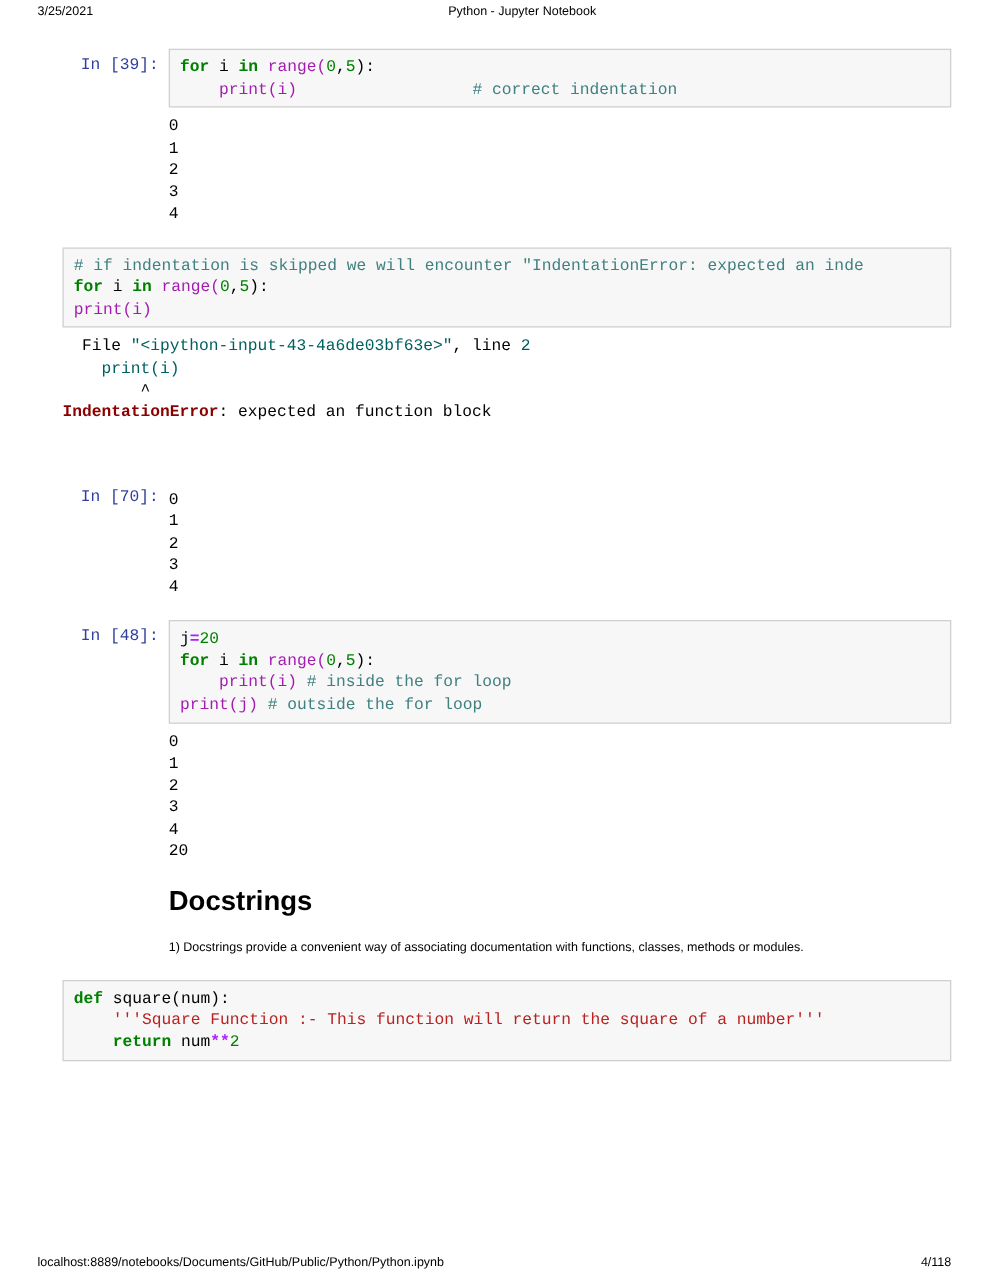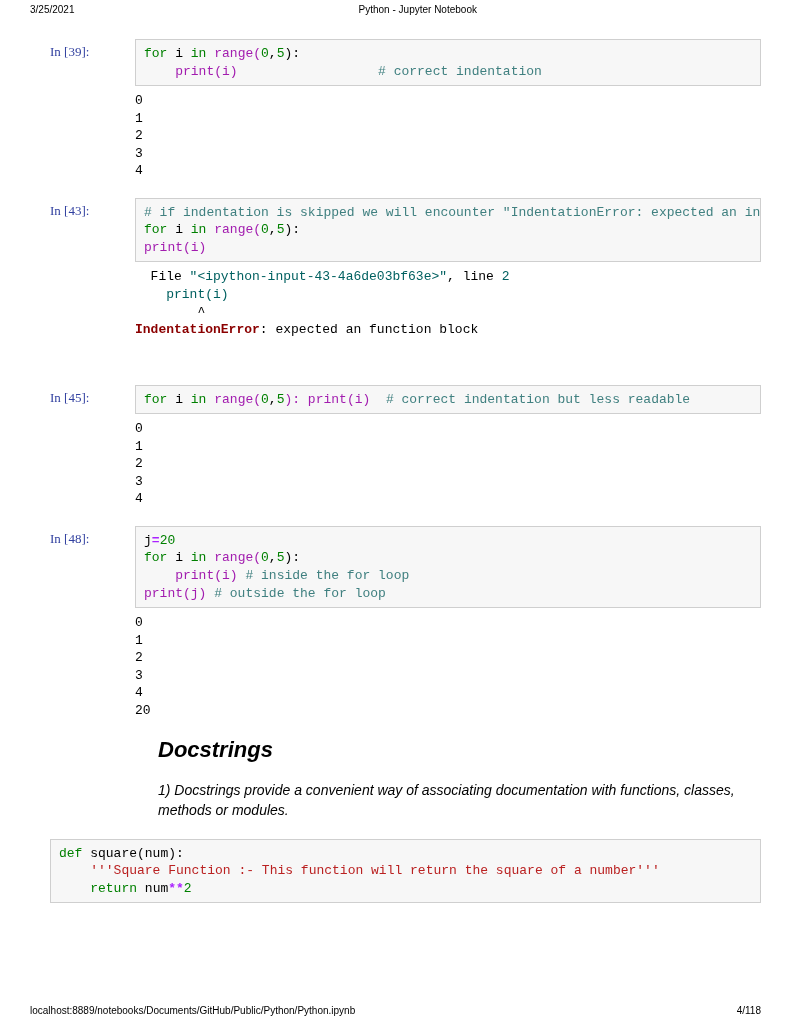--- a/index.html
+++ b/index.html
@@ -22,23 +22,23 @@
     .content {
       padding: 20px 30px 0 50px;
     }
     .cell {
       display: flex;
       margin-bottom: 18px;
     }
     .prompt {
       width: 85px;
       flex-shrink: 0;
-      text-align: left;
+      text-align: right;
       padding-right: 8px;
-      font-family: Liberation Serif, serif;
+      font-family: Liberation Mono, monospace;
       font-size: 13px;
       color: #303F9F;
       padding-top: 5px;
     }
     .cell-body {
       flex: 1;
       min-width: 0;
     }
     .input-area {
       border: 1px solid #cfcfcf;
@@ -50,40 +50,39 @@
       white-space: pre;
       overflow: hidden;
     }
     .output-area {
       font-family: "Menlo", "Consolas", "Courier New", monospace;
       font-size: 13px;
       line-height: 1.35;
       white-space: pre;
       padding: 6px 0 0 0;
     }
-    .kw { color: #008000; font-weight: normal; }
+    .kw { color: #008000; font-weight: bold; }
     .call { color: #a21caf; }
     .num { color: #008000; }
     .op { color: #AA22FF; font-weight: bold; }
     .cm { color: #408080; }
     .str { color: #BA2121; }
     .err-file { color: #006060; }
     .err-name { color: #8B0000; font-weight: bold; }
     .md-cell {
-      margin-left: 108px;
+      margin-left: 85px;
       margin-bottom: 18px;
-      font-style: italic;
     }
     .md-cell h2 {
       font-size: 22px;
       font-weight: bold;
       margin: 16px 0 18px 0;
     }
     .md-cell p {
-      font-size: 14px;
+      font-size: 10px;
       line-height: 1.4;
       margin-bottom: 14px;
     }
     .footer {
       position: absolute;
       bottom: 8px;
       left: 30px;
       right: 30px;
       display: flex;
       justify-content: space-between;
@@ -109,38 +108,36 @@
 <span class="call">    print(i)                  </span><span class="cm"># correct indentation</span></div>
       <div class="output-area">0
 1
 2
 3
 4</div>
     </div>
   </div>
 
   <div class="cell">
-    <div class="prompt">In [43]:</div>
     <div class="cell-body">
       <div class="input-area"><span class="cm"># if indentation is skipped we will encounter "IndentationError: expected an inde</span>
 <span class="kw">for</span><span> i </span><span class="kw">in</span><span class="call"> range(</span><span class="num">0</span><span>,</span><span class="num">5</span><span>):</span>
 <span class="call">print(i)</span></div>
       <div class="output-area"><span>  File </span><span class="err-file">"&lt;ipython-input-43-4a6de03bf63e&gt;"</span><span>, line </span><span class="err-file">2</span>
 <span class="err-file">    print(i)</span>
 <span>        ^</span>
 <span class="err-name">IndentationError</span><span>: expected an function block</span></div>
     </div>
   </div>
 
   <div style="height:28px"></div>
 
   <div class="cell">
-    <div class="prompt">In [45]:</div>
+    <div class="prompt">In [70]:</div>
     <div class="cell-body">
-      <div class="input-area"><span class="kw">for</span><span> i </span><span class="kw">in</span><span class="call"> range(</span><span class="num">0</span><span>,</span><span class="num">5</span><span class="call">): print(i)  </span><span class="cm"># correct indentation but less readable</span></div>
       <div class="output-area">0
 1
 2
 3
 4</div>
     </div>
   </div>
 
   <div class="cell">
     <div class="prompt">In [48]:</div>

